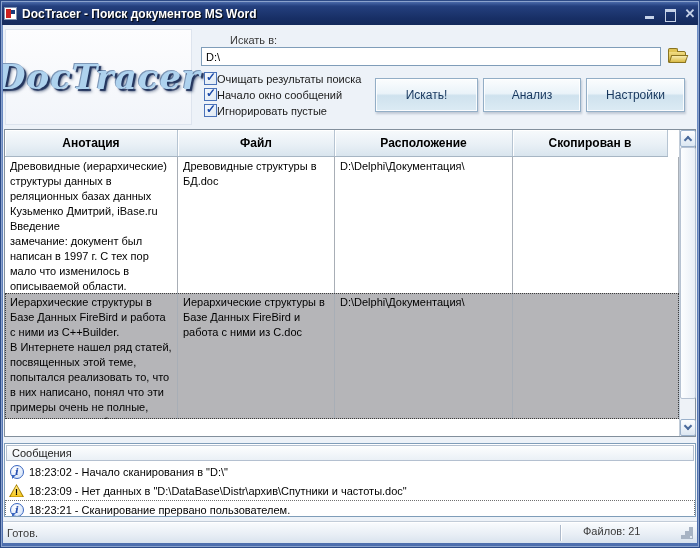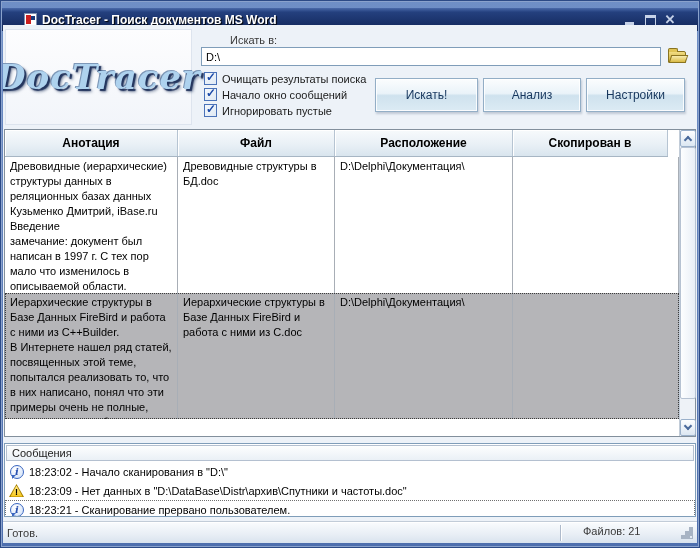--- a/index.html
+++ b/index.html
@@ -7,23 +7,23 @@
   body { font-family:"Liberation Sans", sans-serif; font-size:11px; color:#000; background:#fff; }
 
   
   .window{
     position:relative; width:700px; height:548px;
     background:linear-gradient(180deg,#6f8fc6,#4e6fae);
     box-shadow:inset 0 0 0 1px #2c4a86, inset 0 0 0 2px #8aa2cc;
     padding:25px 3px 5px 3px;
   }
   .titlebar{
-    position:absolute; top:8px; left:2px; right:2px; height:23px;
+    position:absolute; top:2px; left:2px; right:2px; height:23px;
     background:linear-gradient(180deg,#4a6aaa 0%,#24407e 18%,#182f66 70%,#142a5c 100%);
-    display:flex; align-items:center; padding:0 22px; gap:5px;
+    display:flex; align-items:center; padding:0 2px; gap:5px;
   }
   .app-icon{ width:13px; height:13px; background:#fff; border:1px solid #8090b0; position:relative; flex:0 0 auto; }
   .app-icon::before{ content:""; position:absolute; left:1px; top:1px; width:5px; height:9px; background:#cc2020; }
   .app-icon::after{ content:""; position:absolute; right:1px; top:2px; width:4px; height:4px; background:#1a3a7c; }
   .title-text{ color:#fff; font-weight:bold; font-size:12px; text-shadow:1px 1px 1px #000; white-space:nowrap; }
   .winbtns{ margin-left:auto; display:flex; align-items:center; gap:8px; }
   .wbtn{ width:12px; height:12px; position:relative; cursor:pointer; }
   .wbtn.min::after{ content:""; position:absolute; left:1px; bottom:1px; width:9px; height:3px; background:#c6d2e8; }
   .wbtn.max::after{ content:""; position:absolute; left:1px; top:1px; width:9px; height:9px; border:1px solid #c6d2e8; border-top-width:3px; }
   .wbtn.close{ color:#c6d2e8; font-weight:bold; font-size:13px; line-height:12px; text-align:center; }
@@ -49,21 +49,21 @@
   }
   .folder-btn{ position:absolute; left:663px; top:23px; width:24px; height:18px; background:transparent; border:none; cursor:pointer; }
   .folder-icon{ position:absolute; left:2px; top:3px; width:18px; height:12px;
     background:linear-gradient(180deg,#f2dd84,#c9a92f); border:1px solid #8a7420; border-radius:1px 2px 1px 1px; }
   .folder-icon::before{ content:""; position:absolute; left:-1px; top:-4px; width:8px; height:3px;
     background:#e0c455; border:1px solid #8a7420; border-bottom:none; border-radius:2px 2px 0 0; }
   .folder-icon::after{ content:""; position:absolute; left:1px; top:3px; right:-2px; bottom:-1px;
     background:linear-gradient(180deg,#f8ecae,#d9ba45); border:1px solid #8a7420; transform:skewX(-18deg); }
 
   .checkbox-group{ position:absolute; left:201px; top:47px; display:flex; flex-direction:column; gap:3px; }
-  .cb{ display:flex; align-items:center; gap:5px; cursor:pointer; height:13px; }
+  .cb{ display:flex; align-items:center; cursor:pointer; height:13px; }
   .cbbox{ width:13px; height:13px; background:linear-gradient(135deg,#f4f8fc,#dfe9f4); border:1px solid #4a72b8; position:relative; flex:0 0 auto; }
   .cbbox.checked::after{ content:"\2713"; position:absolute; left:1px; top:-3px; font-size:12px; font-weight:bold; color:#1c4aa8; }
   .cblabel{ color:#1a1a1a; white-space:nowrap; }
 
   .action-buttons{ position:absolute; left:372px; top:53px; display:flex; gap:5px;border-radius:12px; }
   .action-btn{
     height:34px; border:1px solid #93aec6; cursor:pointer;
     background:linear-gradient(180deg,#fbfdfe 0%,#eaf3f9 45%,#cfe2ee 52%,#dcebf4 100%);
     box-shadow:inset 0 0 0 1px rgba(255,255,255,.85), 1px 2px 2px rgba(60,80,110,.25);
     color:#17375e; font:12px "Liberation Sans",sans-serif;

